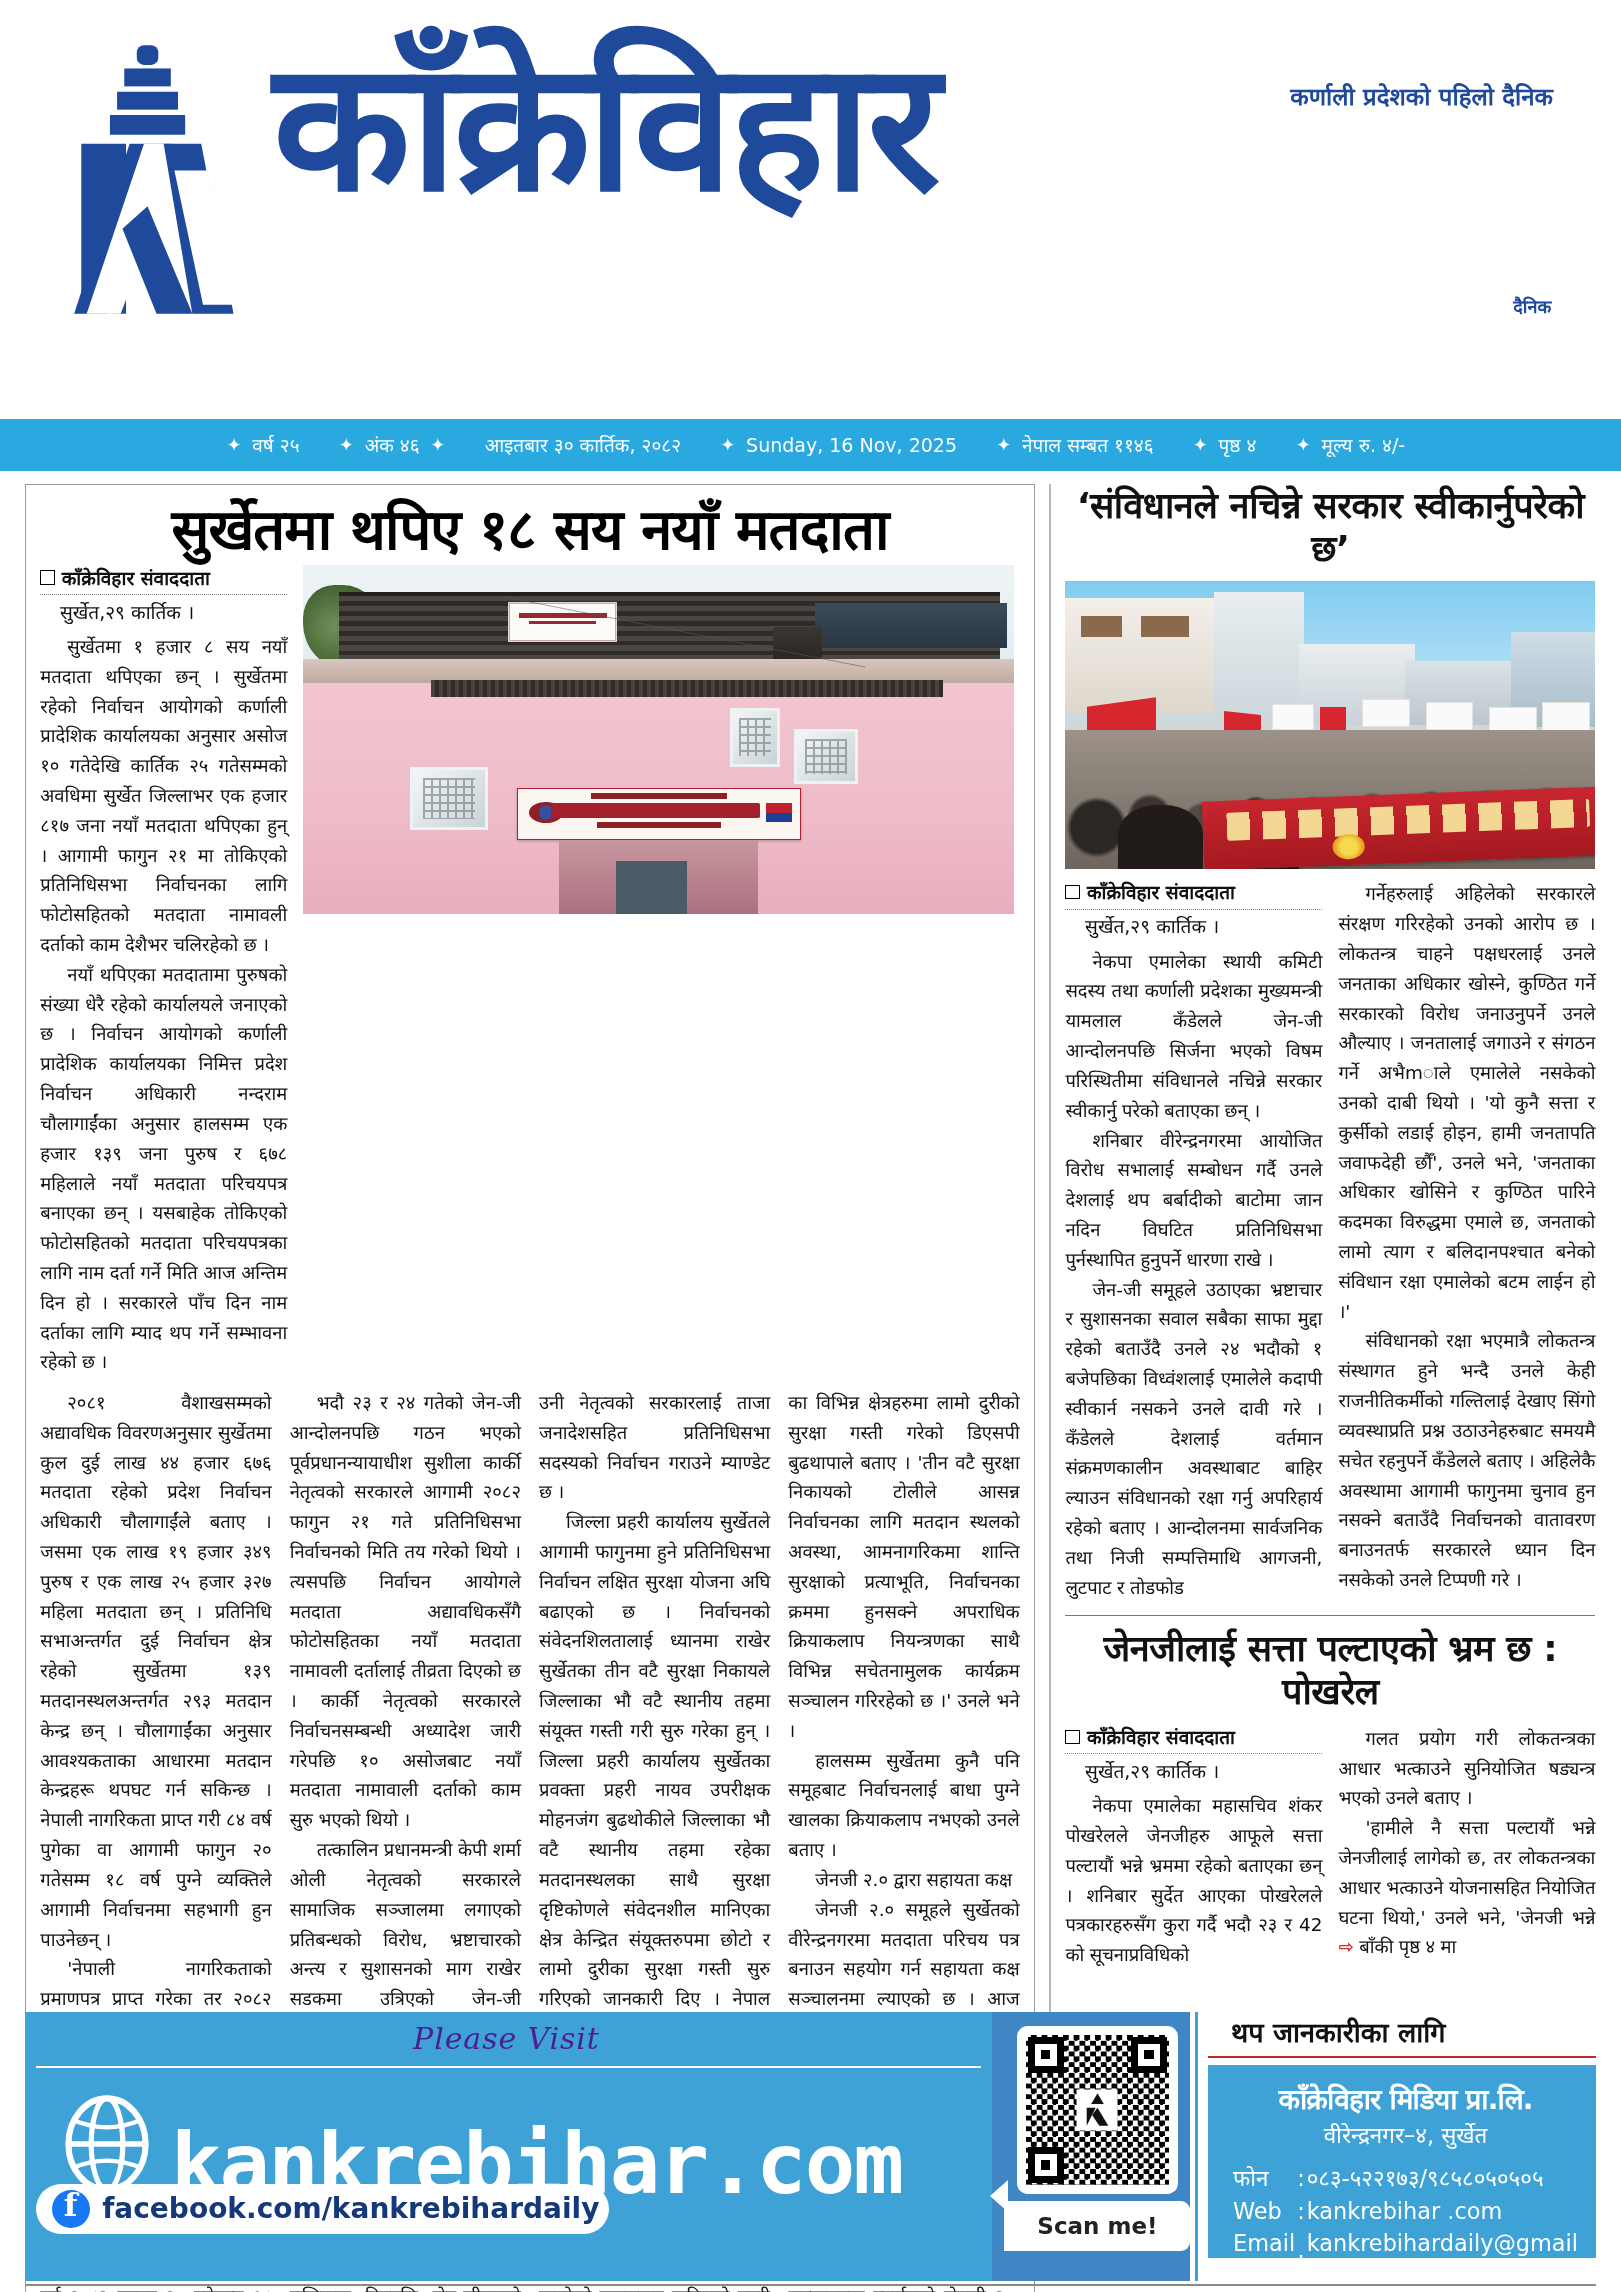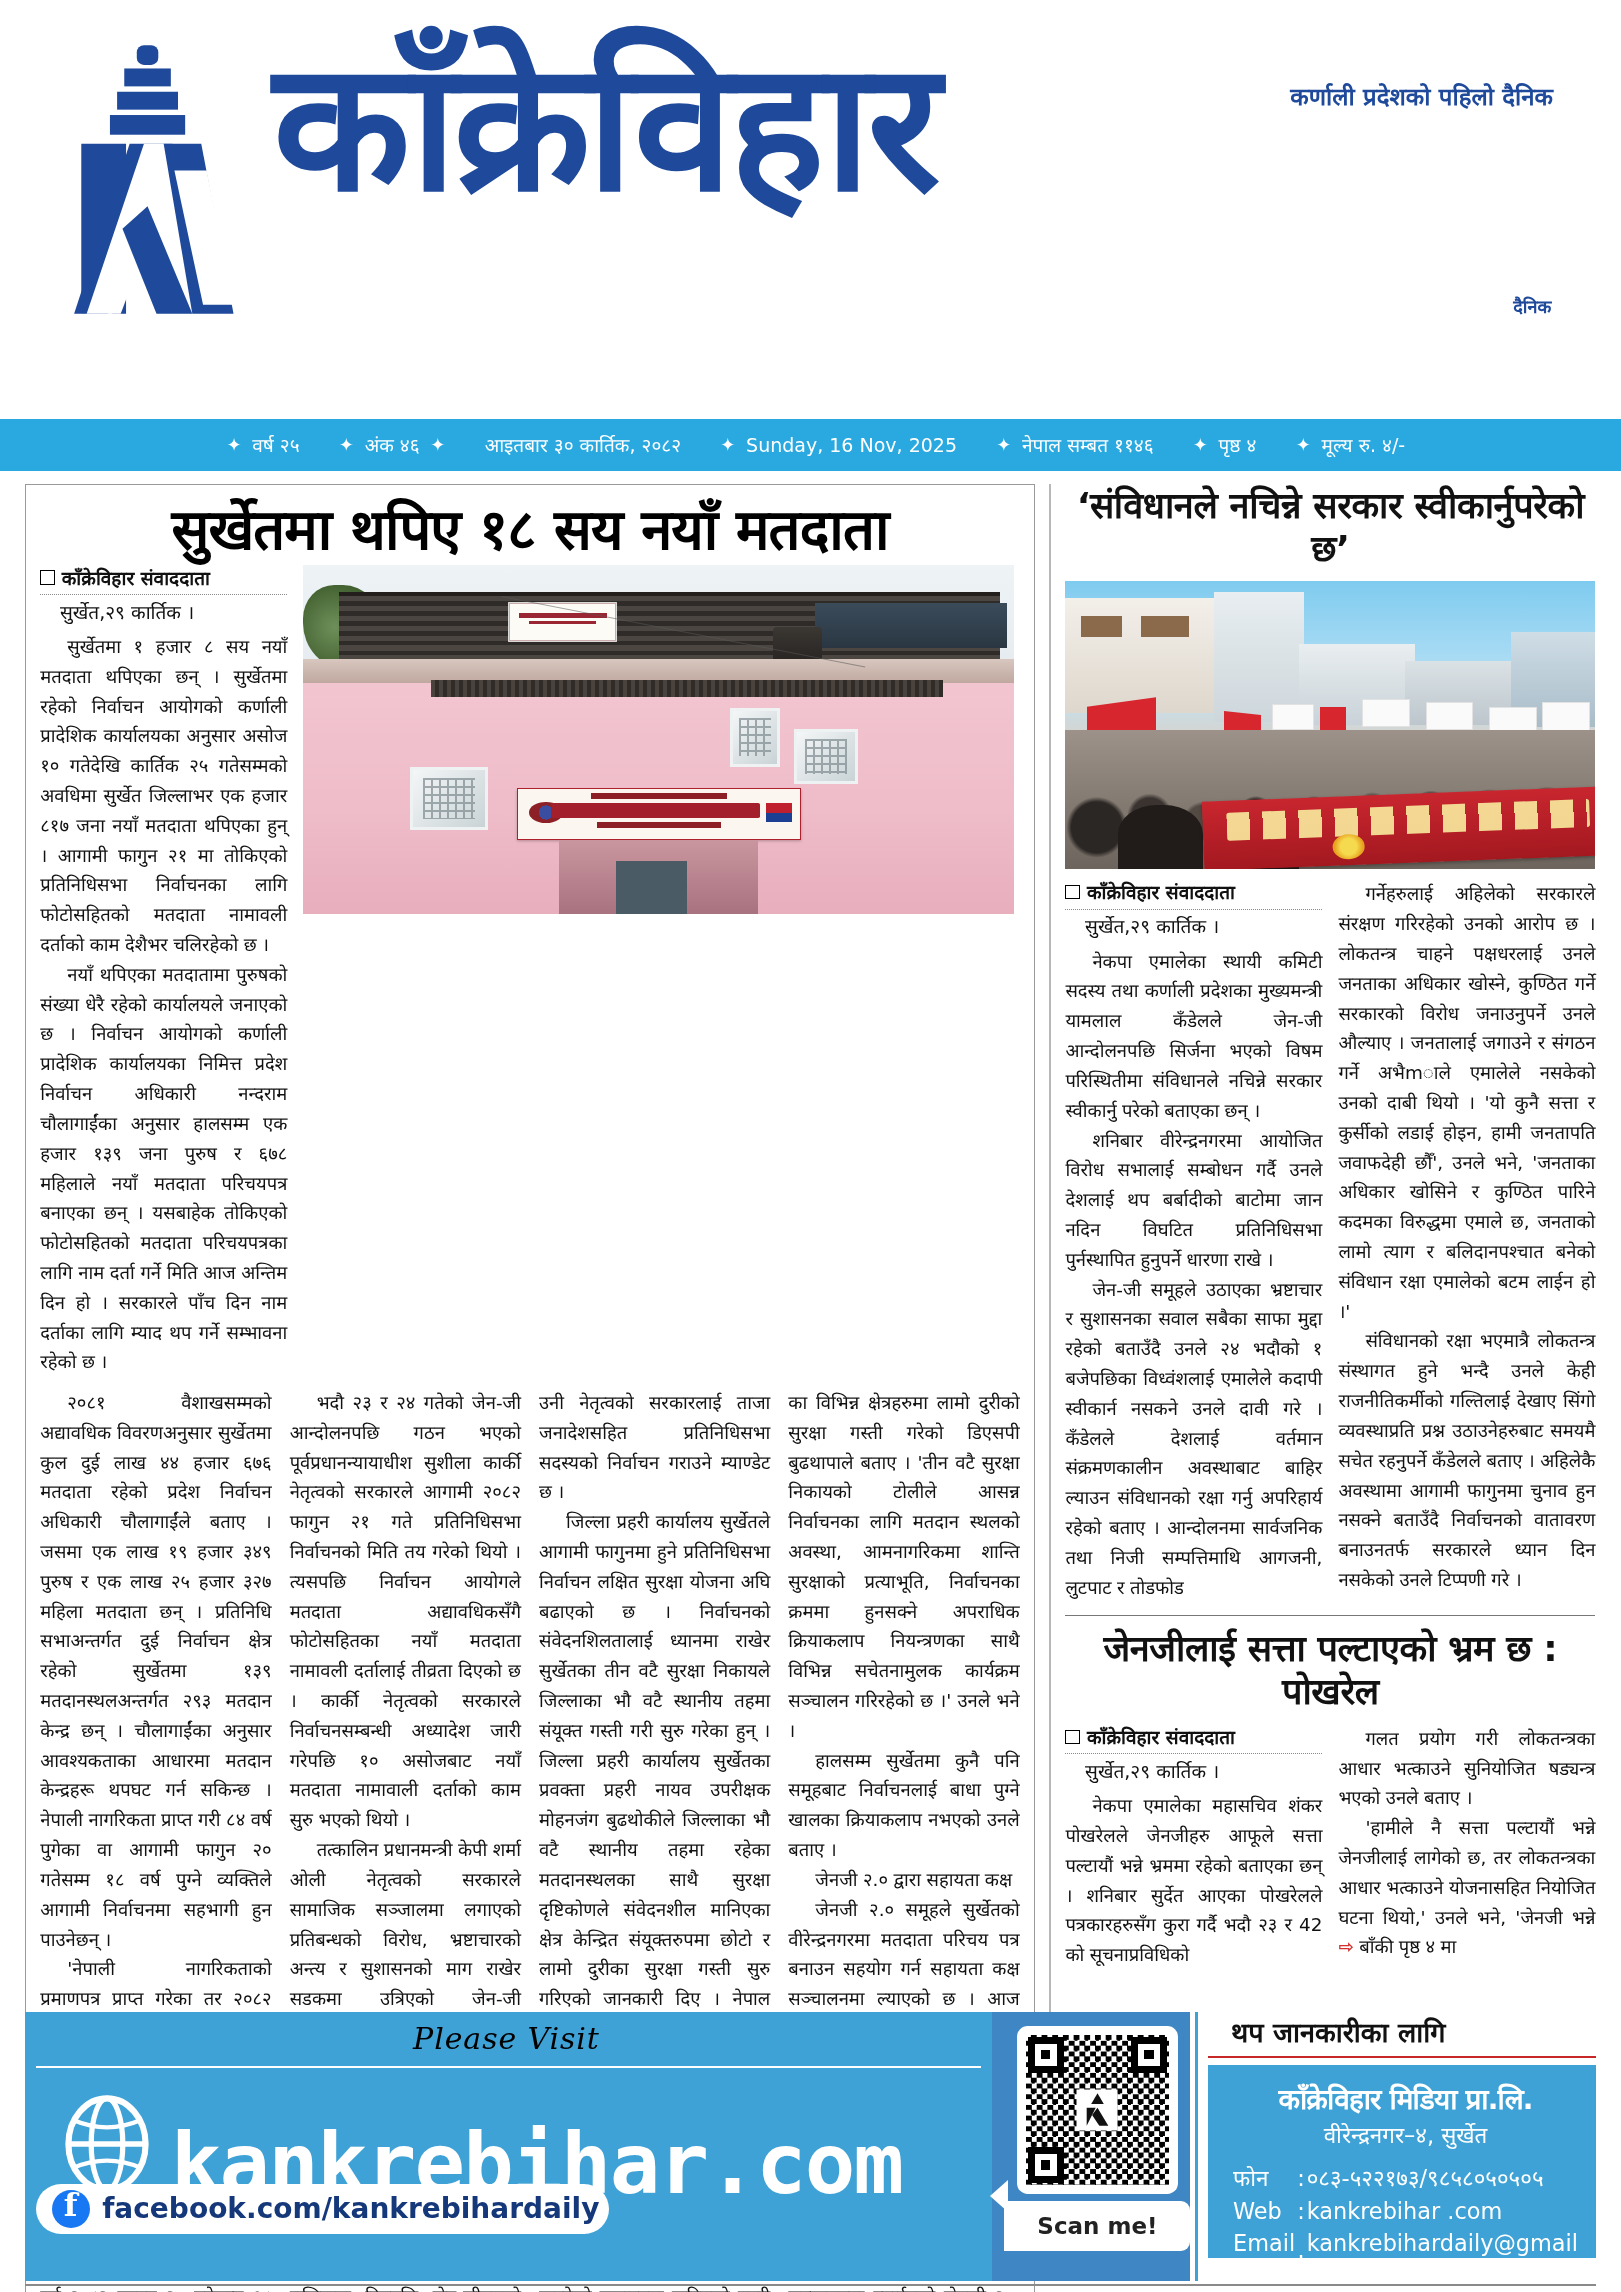--- a/index.html
+++ b/index.html
@@ -238,21 +238,21 @@
     background:repeating-linear-gradient(90deg,#f7e59a 0 23px, transparent 23px 36px); opacity:.93; border-radius:2.7px; }
   .rally .bigbanner .sun { position:absolute; left:32%; top:55%; width:8%; height:36%;
     background:radial-gradient(circle,#f5d94e 40%,#e8a11f 70%); border-radius:50%; }
   .rally .head { position:absolute; bottom:0; background:#211c19; border-radius:46% 46% 0 0; }
 
   
   .adstrip { position:absolute; left:25px; right:25px; bottom:12.5px; height:269px; display:flex; gap:0; }
   .ad-left { width:1010px; background:#3fa2d6; position:relative; overflow:hidden; }
   .ad-left .pv {
     position:absolute; left:0; right:4px; top:9px; text-align:center;
-    color:#000000; font-family:"DejaVu Serif", serif; font-style:italic;
+    color:#4c1d95; font-family:"DejaVu Serif", serif; font-style:italic;
     font-size:30px; letter-spacing:0.9px;
   }
   .ad-left .hr { position:absolute; left:10.7px; right:10.7px; top:54px; height:2.7px; background:#fff; }
   .ad-left .site {
     position:absolute; left:38px; top:70px; right:18px;
     display:flex; align-items:center; gap:19.7px;
   }
   .globe { width:88px; height:100px; flex:none; position:relative; }
   .ad-left .url {
     color:#fff; font-family:"DejaVu Sans Mono", monospace; font-weight:700;

